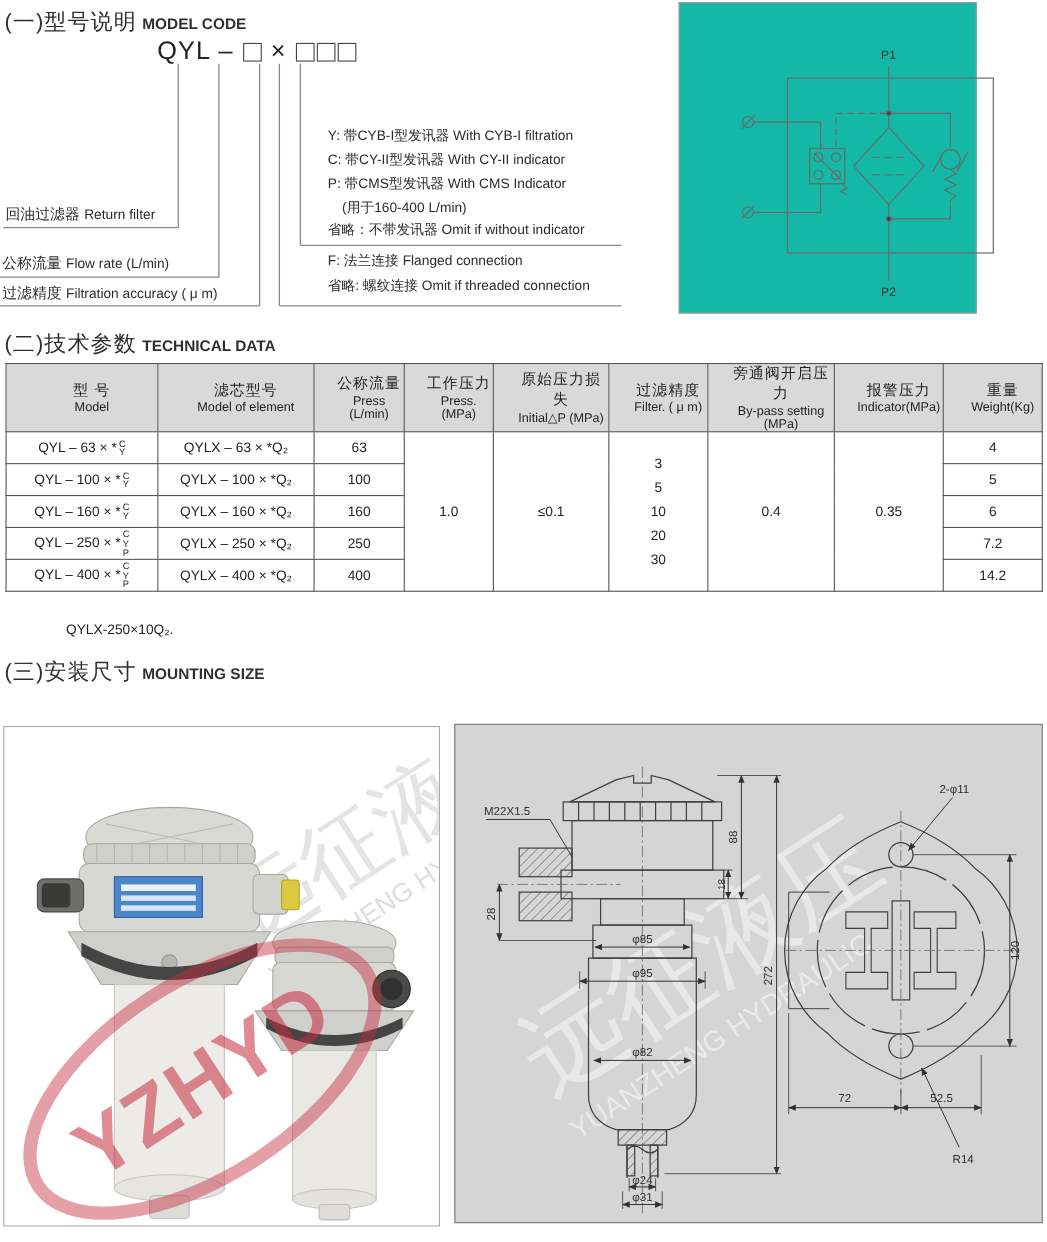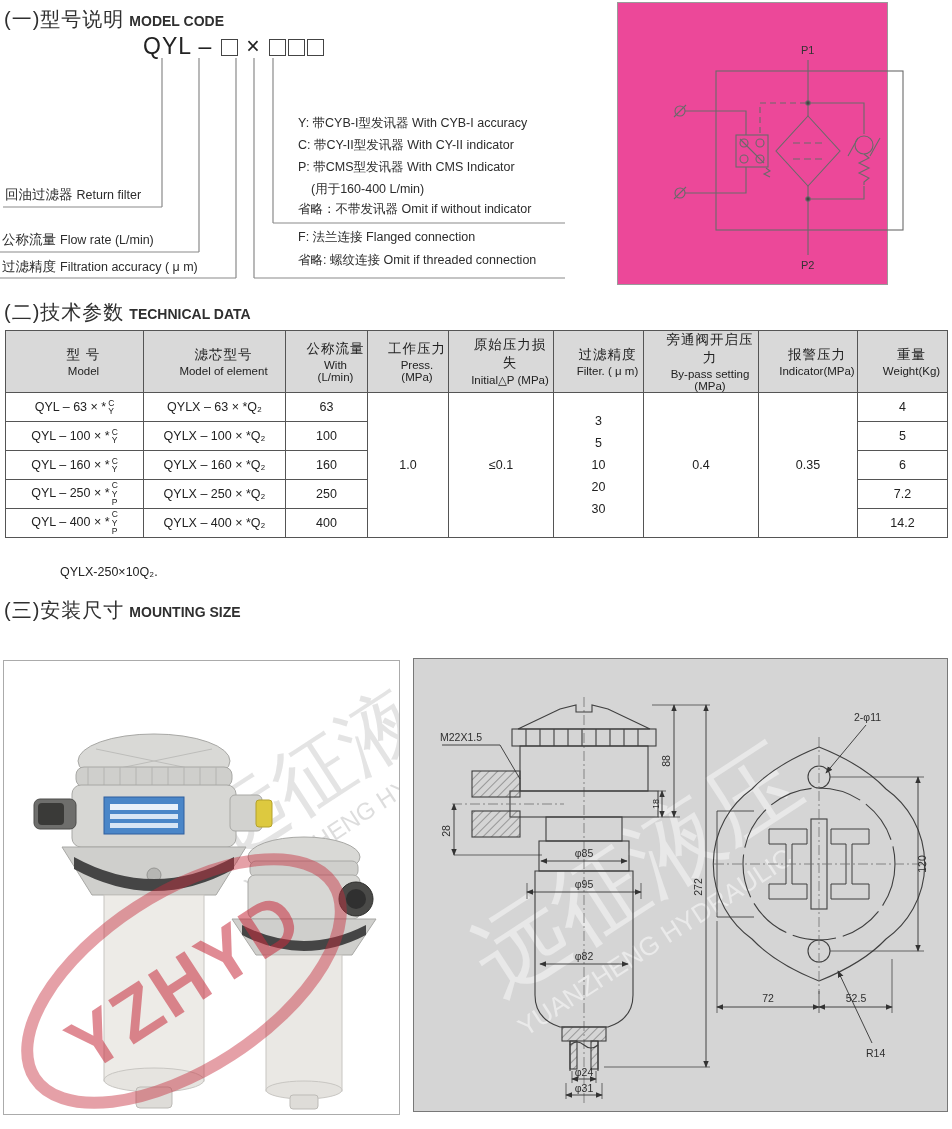--- a/index.html
+++ b/index.html
@@ -11,21 +11,21 @@
   .sec-title .zh{font-size:20px;letter-spacing:1px;}
   .sec-title .en{font-size:14px;font-weight:700;margin-left:5px;}
   
   .mc-line{font-size:23px;color:#222;white-space:nowrap;letter-spacing:1px;}
   .mc-box{display:inline-block;width:15px;height:15px;border:1.6px solid #444;margin:0 1px;vertical-align:-2px;}
   .lbl{font-size:12.5px;color:#2c2c2c;white-space:nowrap;}
   .lbl .zh{font-size:13.5px;}
   .lbl .en{font-size:12.5px;margin-left:4px;}
   .rlbl{font-size:12.5px;color:#2c2c2c;white-space:nowrap;}
   
-  .circuit-panel{left:617px;top:2px;width:271px;height:283px;background:#ec4899;border:1px solid #9a9a9a;box-sizing:border-box;}
+  .circuit-panel{left:617px;top:2px;width:271px;height:283px;background:#14b8a6;border:1px solid #9a9a9a;box-sizing:border-box;}
   
   table.tech{border-collapse:collapse;table-layout:fixed;width:942px;font-size:12.5px;color:#222;}
   table.tech th,table.tech td{border:1px solid #555;text-align:center;padding:0 2px;overflow:hidden;}
   table.tech th{background:#d9d9d9;height:47px;font-weight:normal;padding-left:20px;}
   table.tech th .zh{display:block;font-size:13.5px;letter-spacing:1px;}
   table.tech th .en{display:block;font-size:11.5px;margin-top:1px;}
   table.tech td{height:28px;background:#fff;}
   .stack{display:inline-block;white-space:pre-line;font-size:8.5px;line-height:8.5px;vertical-align:middle;margin-left:2px;text-align:left;}
   .prelines{white-space:pre-line;line-height:22px;}
   .note{font-size:12.5px;color:#222;white-space:nowrap;}
@@ -70,21 +70,21 @@
   <div class="abs lbl" style="left:5px;top:186px;">
     <span class="zh">回油过滤器</span><span class="en">Return filter</span>
   </div>
   <div class="abs lbl" style="left:2px;top:231px;">
     <span class="zh">公称流量</span><span class="en">Flow rate (L/min)</span>
   </div>
   <div class="abs lbl" style="left:2px;top:258px;">
     <span class="zh">过滤精度</span><span class="en">Filtration accuracy ( μ m)</span>
   </div>
 
-  <div class="abs rlbl" style="left:298px;top:115px;">Y: 带CYB-I型发讯器  With CYB-I accuracy</div>
+  <div class="abs rlbl" style="left:298px;top:115px;">Y: 带CYB-I型发讯器  With CYB-I filtration</div>
   <div class="abs rlbl" style="left:298px;top:137px;">C: 带CY-II型发讯器  With CY-II indicator</div>
   <div class="abs rlbl" style="left:298px;top:159px;">P: 带CMS型发讯器  With CMS Indicator</div>
   <div class="abs rlbl" style="left:311px;top:181px;">(用于160-400 L/min)</div>
   <div class="abs rlbl" style="left:298px;top:201px;">省略：不带发讯器  Omit if without indicator</div>
   <div class="abs rlbl" style="left:298px;top:229px;">F: 法兰连接 Flanged connection</div>
   <div class="abs rlbl" style="left:298px;top:252px;">省略: 螺纹连接  Omit if threaded connection</div>
 
   <div class="abs circuit-panel">
     <svg width="331" height="281">
       <g stroke="#6a6a6a" stroke-width="1.1" fill="none">
@@ -142,21 +142,21 @@
         <th>
               <span class="zh">型 号</span>
               <span class="en">Model</span>
             </th>
         <th>
               <span class="zh">滤芯型号</span>
               <span class="en">Model of element</span>
             </th>
         <th>
               <span class="zh">公称流量</span>
-              <span class="en">With (L/min)</span>
+              <span class="en">Press (L/min)</span>
             </th>
         <th>
               <span class="zh">工作压力</span>
               <span class="en">Press. (MPa)</span>
             </th>
         <th>
               <span class="zh">原始压力损失</span>
               <span class="en">Initial△P  (MPa)</span>
             </th>
         <th>

